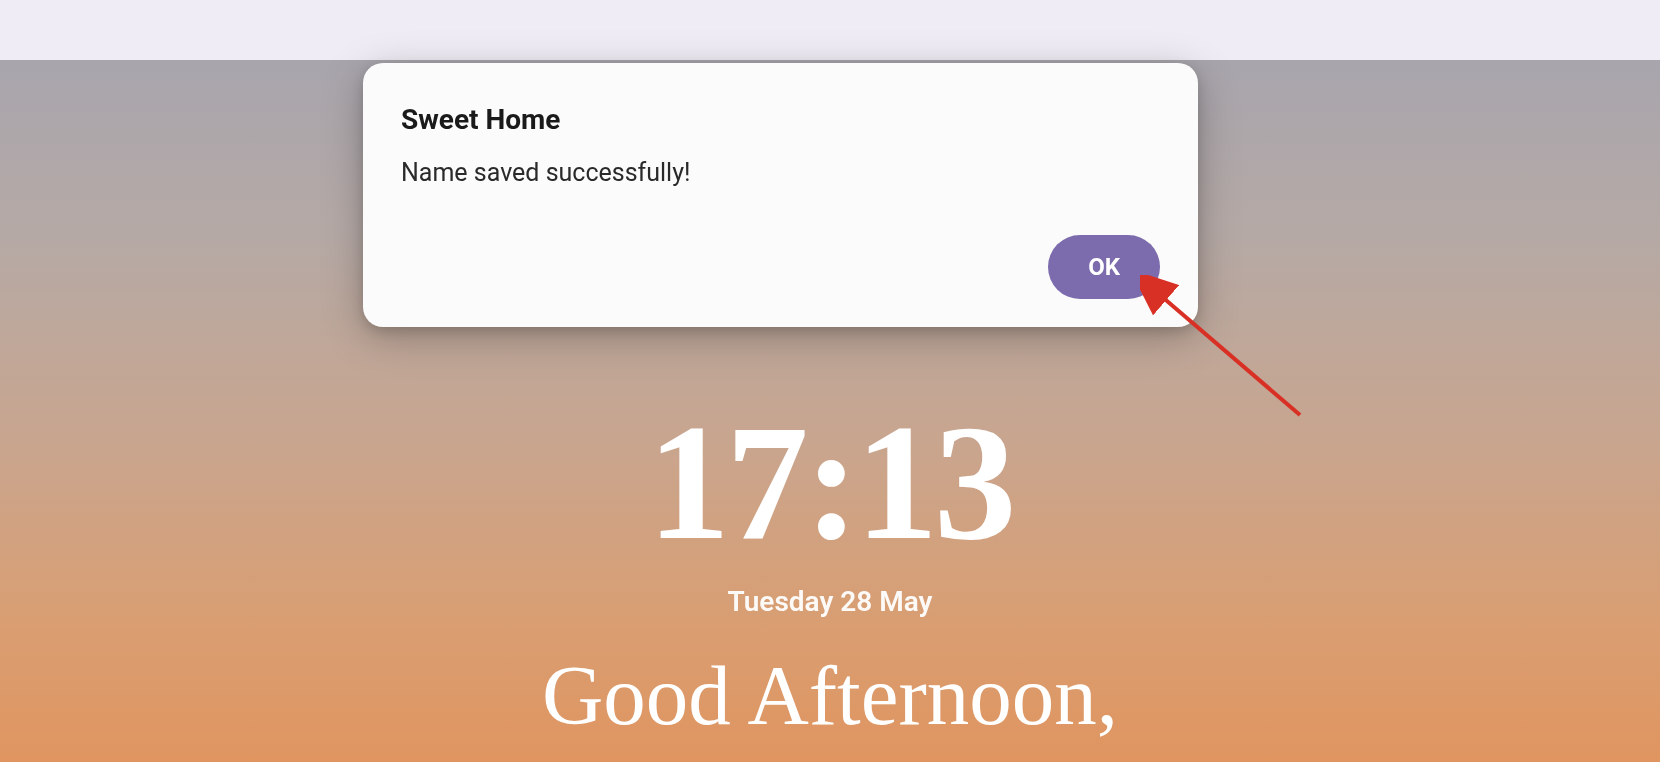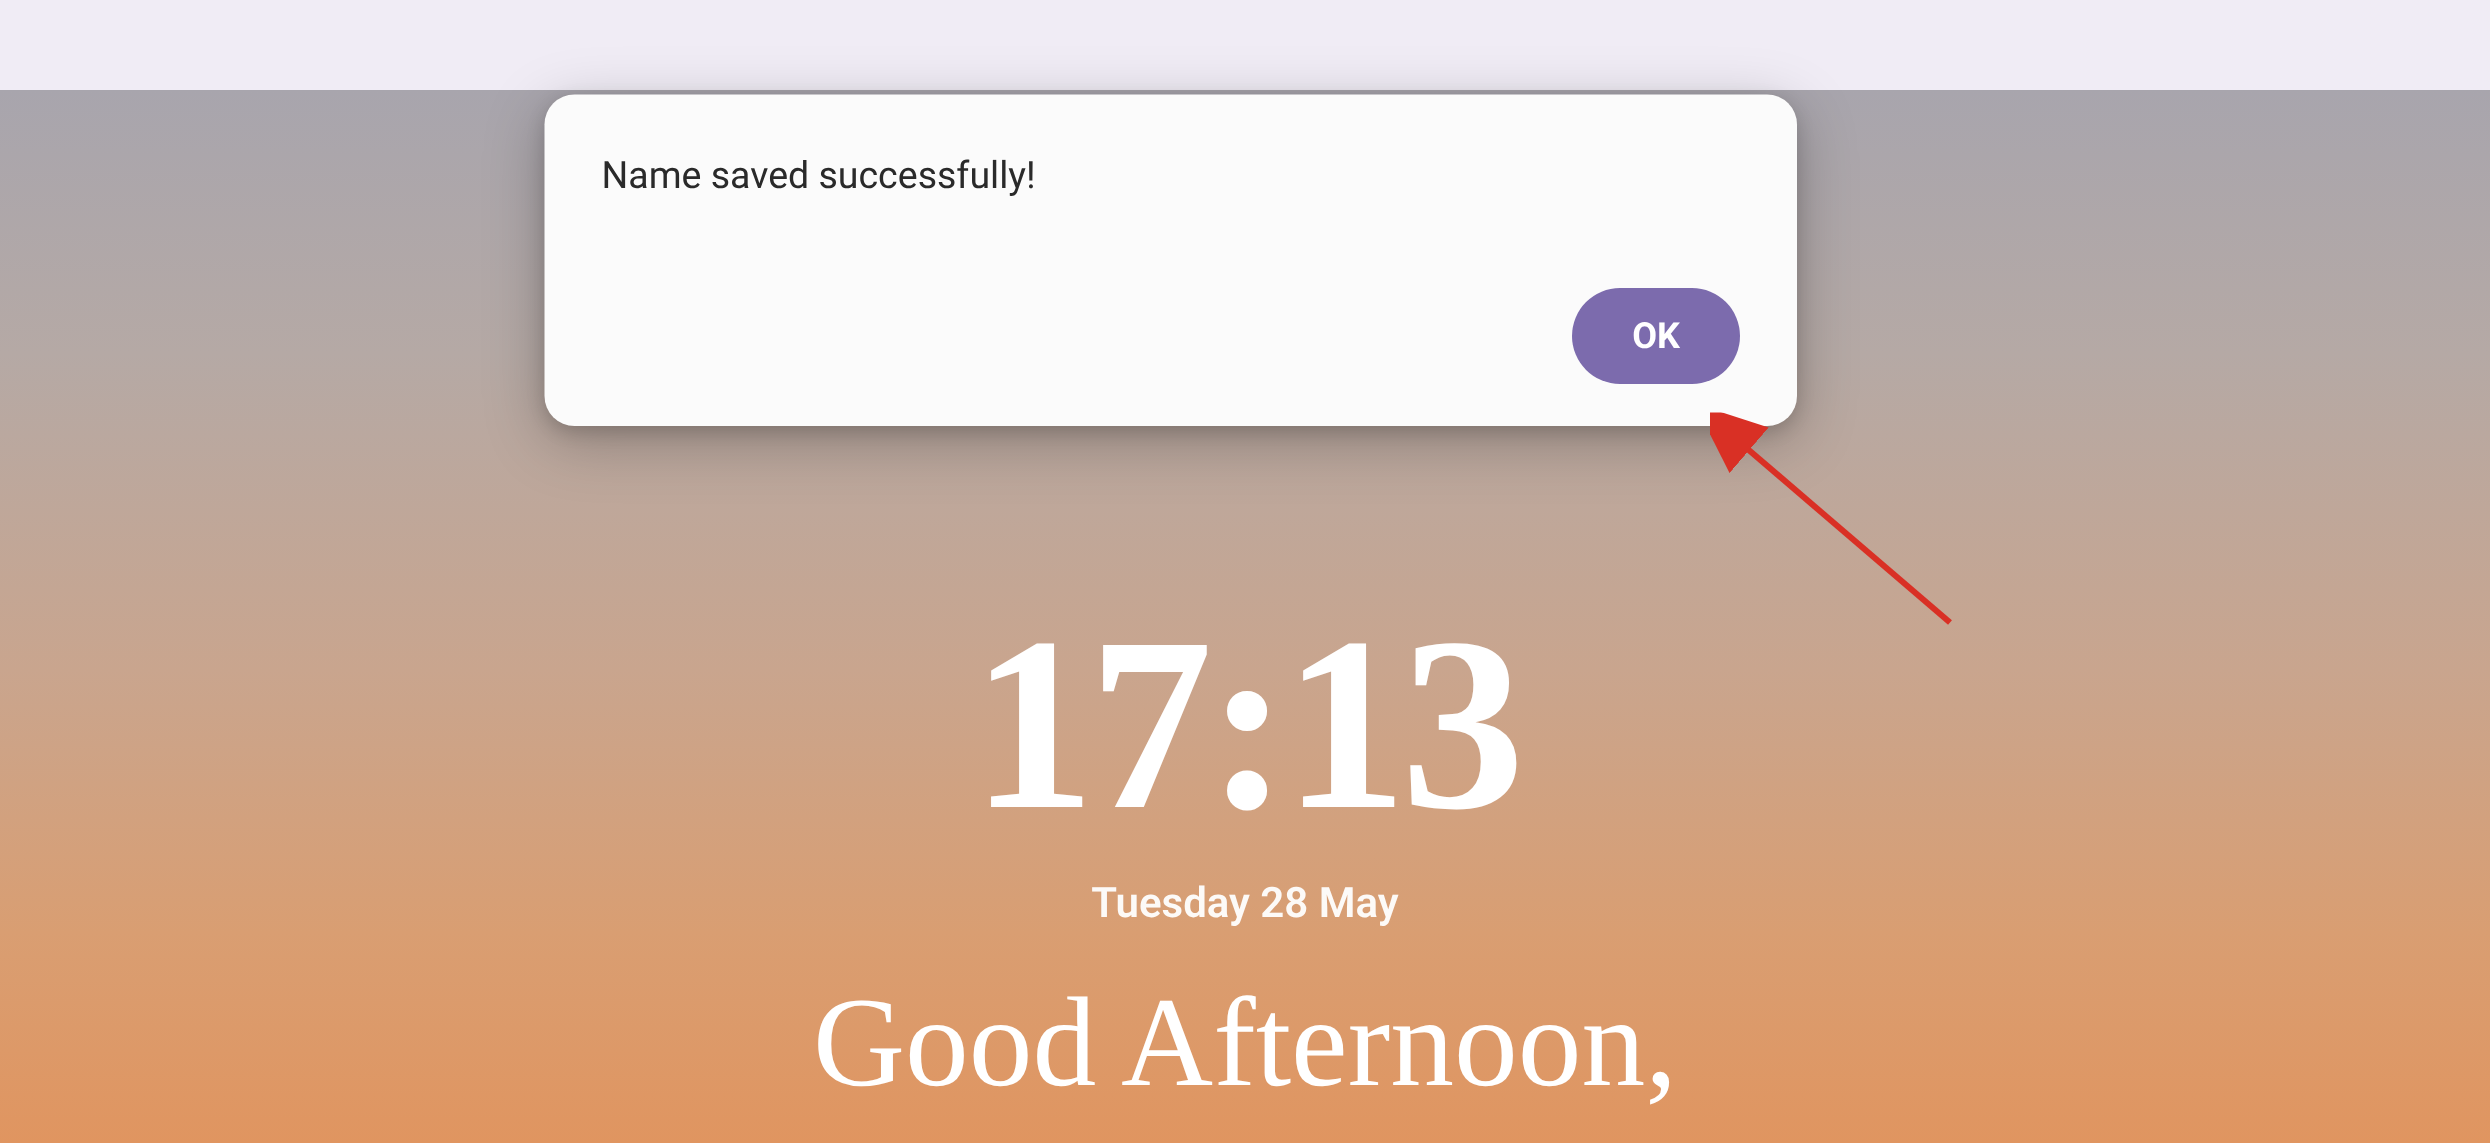--- a/index.html
+++ b/index.html
@@ -85,21 +85,21 @@
       font-size: 28px;
       font-weight: 700;
       color: #1a1a1a;
       margin-bottom: 22px;
     }
 
     .dialog-message {
       font-size: 25px;
       font-weight: 400;
       color: #2a2a2a;
-      margin-bottom: 60px;
+      margin-bottom: 48px;
     }
 
     .dialog-actions {
       display: flex;
       justify-content: flex-end;
     }
 
     .ok-button {
       background: #7c6bad;
       color: #ffffff;
@@ -127,20 +127,21 @@
 
 <div class="background">
   <div class="clock">
     <div class="time">17:13</div>
     <div class="date">Tuesday 28 May</div>
     <div class="greeting">Good Afternoon, Prayush</div>
   </div>
 </div>
 
 <div class="dialog">
+  <div class="dialog-title">Sweet Home</div>
   <div class="dialog-message">Name saved successfully!</div>
   <div class="dialog-actions">
     <button class="ok-button">OK</button>
   </div>
 </div>
 
 <svg class="annotation-arrow" width="170" height="150" viewBox="0 0 170 150">
   <defs>
     <marker id="arrowhead" markerWidth="12" markerHeight="10" refX="2" refY="5" orient="auto">
       <polygon points="0 0, 12 5, 0 10" fill="#d93025"></polygon>

